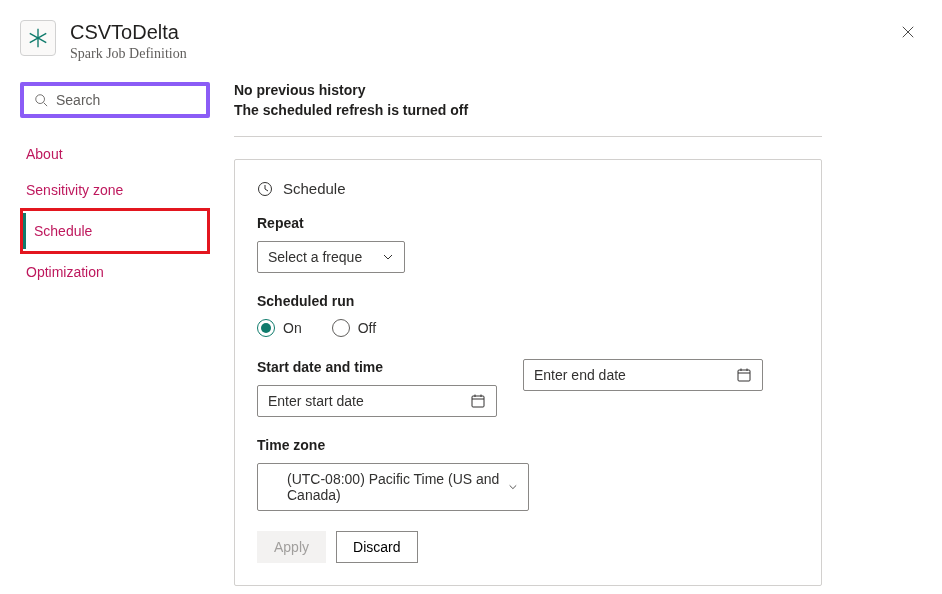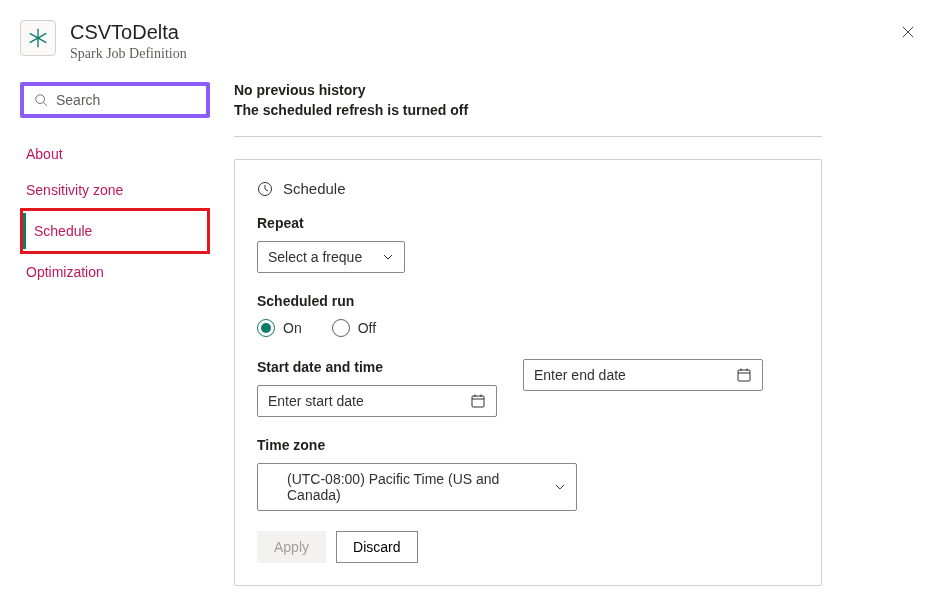--- a/index.html
+++ b/index.html
@@ -168,21 +168,21 @@
       padding: 7px 10px;
       font-size: 14px;
       color: #323130;
       display: flex;
       align-items: center;
       justify-content: space-between;
       cursor: pointer;
       background: #fff;
     }
     .select-repeat { width: 148px; }
-    .select-tz { width: 320px; padding-left: 29px; }
+    .select-tz { width: 272px; padding-left: 29px; }
     .chevron {
       width: 12px; height: 12px;
     }
     .date-row {
       display: flex;
       gap: 26px;
       margin-bottom: 20px;
     }
     .date-col { flex: 0 0 240px; }
     .date-box { width: 240px; justify-content: space-between; }

